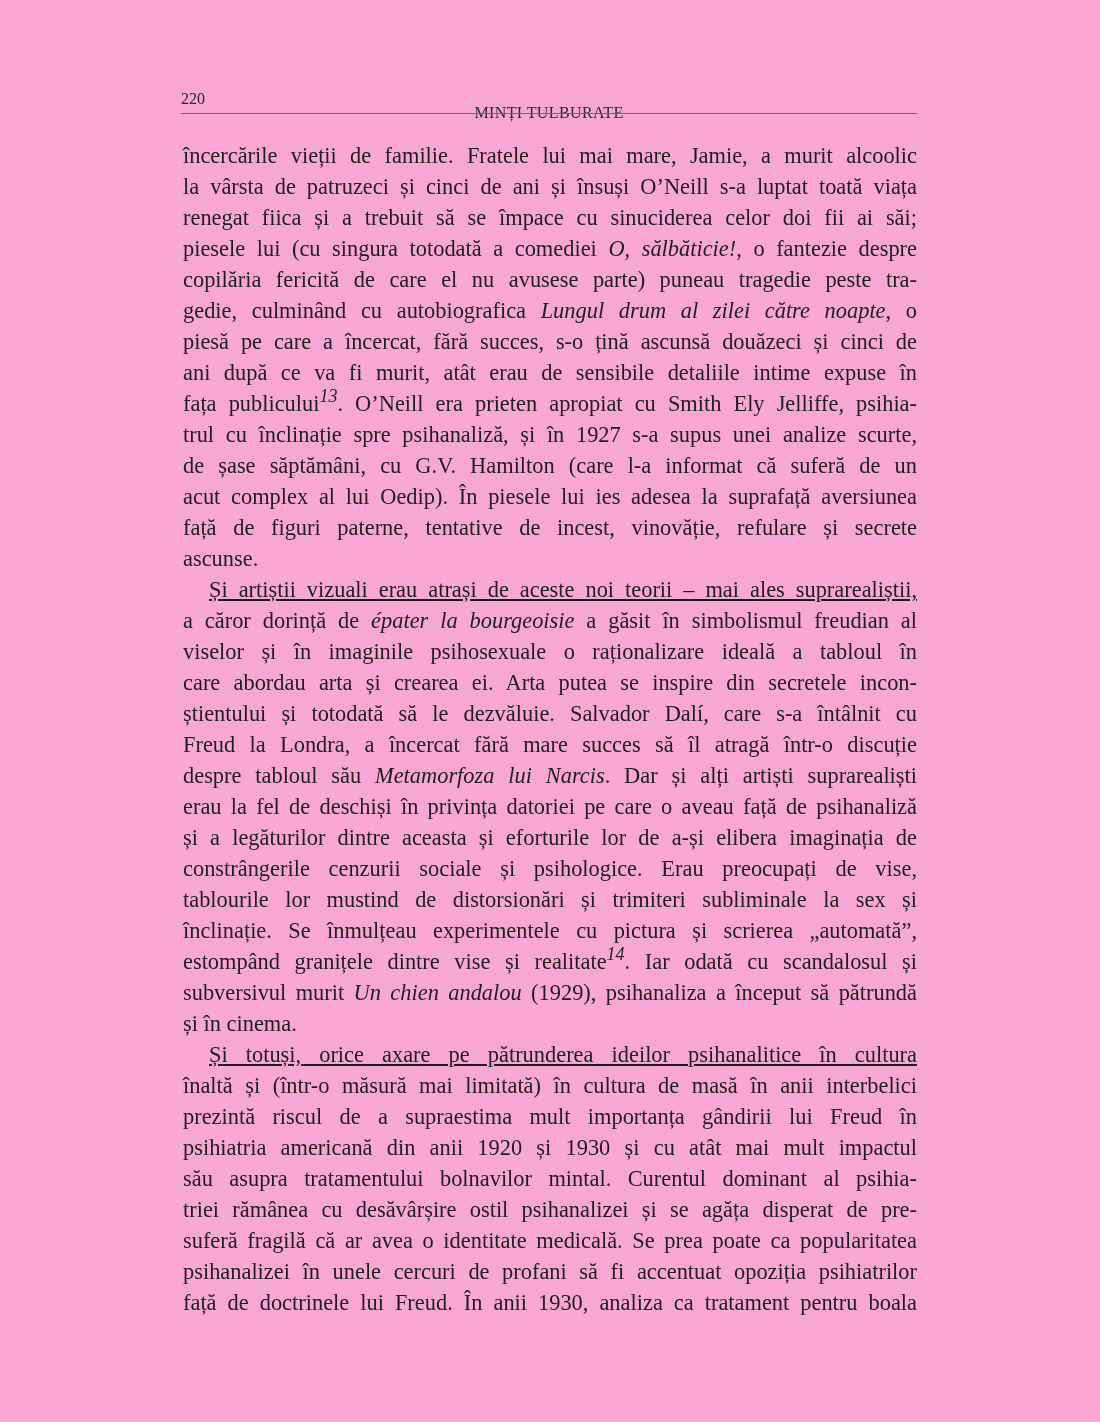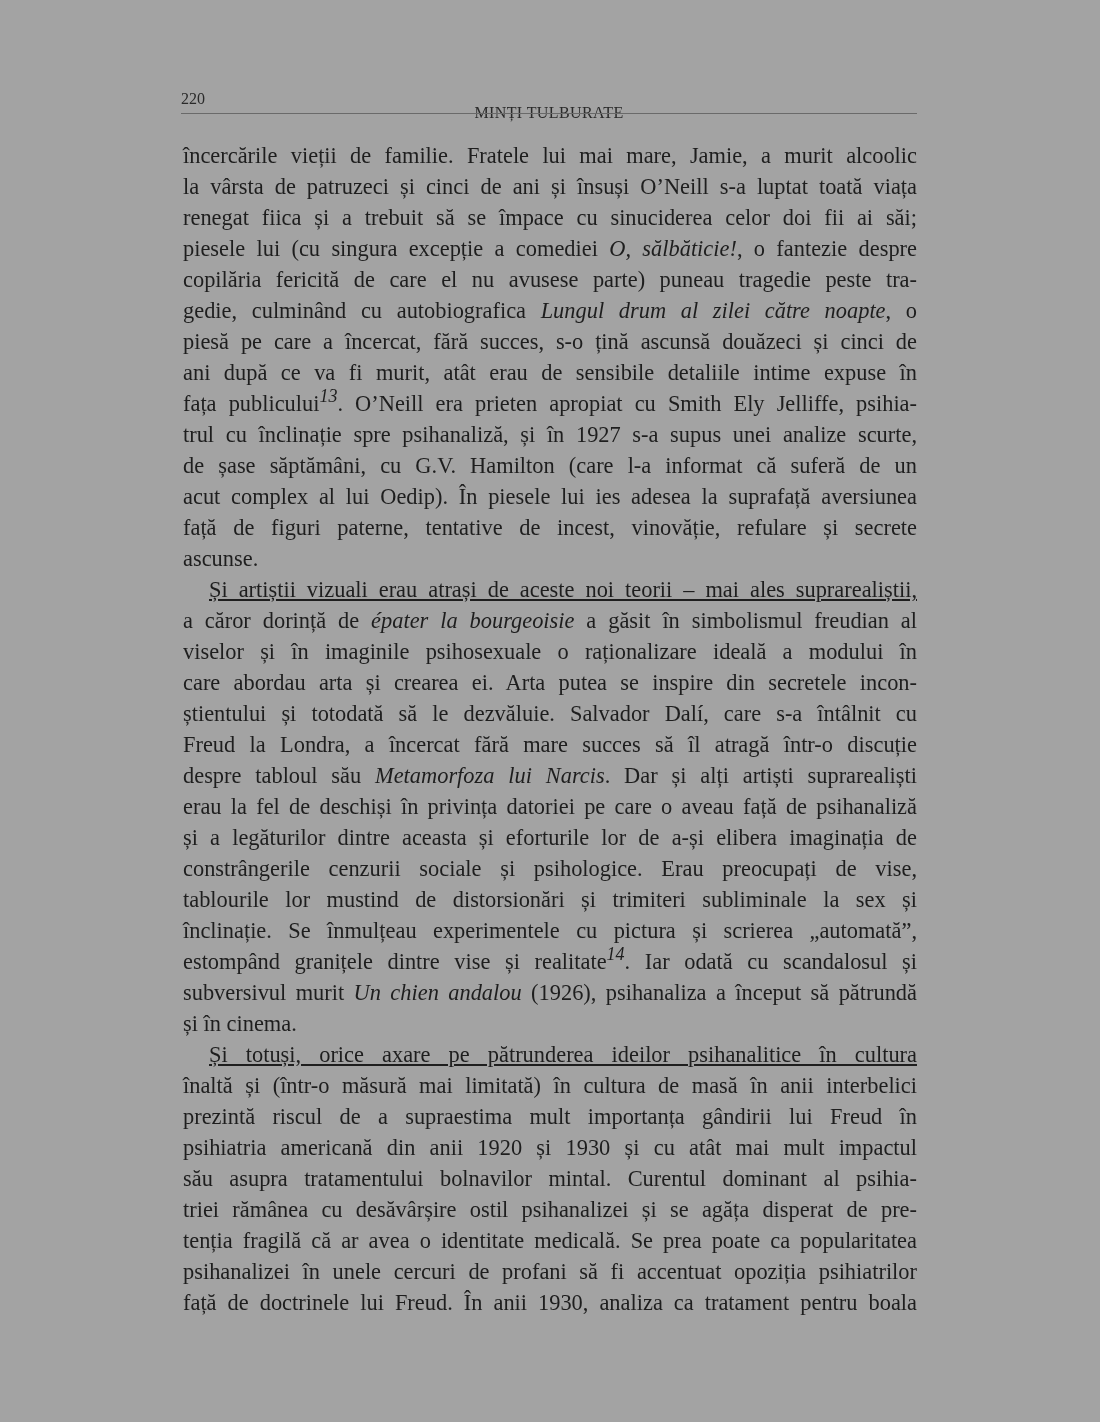--- a/index.html
+++ b/index.html
@@ -1,17 +1,17 @@
 <!DOCTYPE html>
 <html><head>
 <meta charset="utf-8">
 <style>
   html, body { margin: 0; padding: 0; background: #ffffff; }
   body { width: 1100px; height: 1422px; position: relative; overflow: hidden; }
-  .page { position: absolute; left: 0; top: 0; width: 1100px; height: 1422px; background: #a3a3a3; }
+  .page { position: absolute; left: 0; top: 0; width: 1100px; height: 1422px; background: #f9a8d4; }
   .running-head {
     position: absolute; left: 181px; top: 90px; width: 736px; height: 22px;
     font-family: "Liberation Serif", "DejaVu Serif", serif; font-size: 16px; color: #2a2a2a;
   }
   .running-head .folio { position: absolute; left: 0; top: 0; }
   .running-head .title { position: absolute; left: 0; right: 0; top: 14px; text-align: center; letter-spacing: 0.4px; }
   .head-rule { position: absolute; left: 181px; top: 113px; width: 736px; height: 0; border-top: 1px solid #6a6a6a; }
   .body-text {
     position: absolute; left: 183px; top: 140px; width: 734px;
     font-family: "Liberation Serif", "DejaVu Serif", serif; font-size: 22.4px; color: #1e1e1e;
@@ -32,49 +32,49 @@
   <div class="running-head">
     <span class="folio">220</span>
     <span class="title">MINȚI TULBURATE</span>
   </div>
   <div class="head-rule"></div>
 
   <div class="body-text" id="body-text">
       <span class="line"><span>încercările vieții de familie. Fratele lui mai mare, Jamie, a murit alcoolic</span></span>
       <span class="line"><span>la vârsta de patruzeci și cinci de ani și însuși O’Neill s-a luptat toată viața</span></span>
       <span class="line"><span>renegat fiica și a trebuit să se împace cu sinuciderea celor doi fii ai săi;</span></span>
-      <span class="line"><span>piesele lui (cu singura excepție a comediei </span><i>O, sălbăticie!</i><span>, o fantezie despre</span></span>
+      <span class="line"><span>piesele lui (cu singura totodată a comediei </span><i>O, sălbăticie!</i><span>, o fantezie despre</span></span>
       <span class="line"><span>copilăria fericită de care el nu avusese parte) puneau tragedie peste tra-</span></span>
       <span class="line"><span>gedie, culminând cu autobiografica </span><i>Lungul drum al zilei către noapte</i><span>, o</span></span>
       <span class="line"><span>piesă pe care a încercat, fără succes, s-o țină ascunsă douăzeci și cinci de</span></span>
       <span class="line"><span>ani după ce va fi murit, atât erau de sensibile detaliile intime expuse în</span></span>
       <span class="line"><span>fața publicului</span><sup>13</sup><span>. O’Neill era prieten apropiat cu Smith Ely Jelliffe, psihia-</span></span>
       <span class="line"><span>trul cu înclinație spre psihanaliză, și în 1927 s-a supus unei analize scurte,</span></span>
       <span class="line"><span>de șase săptămâni, cu G.V. Hamilton (care l-a informat că suferă de un</span></span>
       <span class="line"><span>acut complex al lui Oedip). În piesele lui ies adesea la suprafață aversiunea</span></span>
       <span class="line"><span>față de figuri paterne, tentative de incest, vinovăție, refulare și secrete</span></span>
       <span class="line last"><span>ascunse.</span></span>
       <span class="line indent"><span>Și artiștii vizuali erau atrași de aceste noi teorii – mai ales suprarealiștii,</span></span>
       <span class="line"><span>a căror dorință de </span><i>épater la bourgeoisie</i><span> a găsit în simbolismul freudian al</span></span>
-      <span class="line"><span>viselor și în imaginile psihosexuale o raționalizare ideală a modului în</span></span>
+      <span class="line"><span>viselor și în imaginile psihosexuale o raționalizare ideală a tabloul în</span></span>
       <span class="line"><span>care abordau arta și crearea ei. Arta putea se inspire din secretele incon-</span></span>
       <span class="line"><span>știentului și totodată să le dezvăluie. Salvador Dalí, care s-a întâlnit cu</span></span>
       <span class="line"><span>Freud la Londra, a încercat fără mare succes să îl atragă într-o discuție</span></span>
       <span class="line"><span>despre tabloul său </span><i>Metamorfoza lui Narcis</i><span>. Dar și alți artiști suprarealiști</span></span>
       <span class="line"><span>erau la fel de deschiși în privința datoriei pe care o aveau față de psihanaliză</span></span>
       <span class="line"><span>și a legăturilor dintre aceasta și eforturile lor de a-și elibera imaginația de</span></span>
       <span class="line"><span>constrângerile cenzurii sociale și psihologice. Erau preocupați de vise,</span></span>
       <span class="line"><span>tablourile lor mustind de distorsionări și trimiteri subliminale la sex și</span></span>
       <span class="line"><span>înclinație. Se înmulțeau experimentele cu pictura și scrierea „automată”,</span></span>
       <span class="line"><span>estompând granițele dintre vise și realitate</span><sup>14</sup><span>. Iar odată cu scandalosul și</span></span>
-      <span class="line"><span>subversivul murit </span><i>Un chien andalou</i><span> (1926), psihanaliza a început să pătrundă</span></span>
+      <span class="line"><span>subversivul murit </span><i>Un chien andalou</i><span> (1929), psihanaliza a început să pătrundă</span></span>
       <span class="line last"><span>și în cinema.</span></span>
       <span class="line indent"><span>Și totuși, orice axare pe pătrunderea ideilor psihanalitice în cultura</span></span>
       <span class="line"><span>înaltă și (într-o măsură mai limitată) în cultura de masă în anii interbelici</span></span>
       <span class="line"><span>prezintă riscul de a supraestima mult importanța gândirii lui Freud în</span></span>
       <span class="line"><span>psihiatria americană din anii 1920 și 1930 și cu atât mai mult impactul</span></span>
       <span class="line"><span>său asupra tratamentului bolnavilor mintal. Curentul dominant al psihia-</span></span>
       <span class="line"><span>triei rămânea cu desăvârșire ostil psihanalizei și se agăța disperat de pre-</span></span>
-      <span class="line"><span>tenția fragilă că ar avea o identitate medicală. Se prea poate ca popularitatea</span></span>
+      <span class="line"><span>suferă fragilă că ar avea o identitate medicală. Se prea poate ca popularitatea</span></span>
       <span class="line"><span>psihanalizei în unele cercuri de profani să fi accentuat opoziția psihiatrilor</span></span>
       <span class="line"><span>față de doctrinele lui Freud. În anii 1930, analiza ca tratament pentru boala</span></span>
     </div>
 </div>
 
 </body></html>

